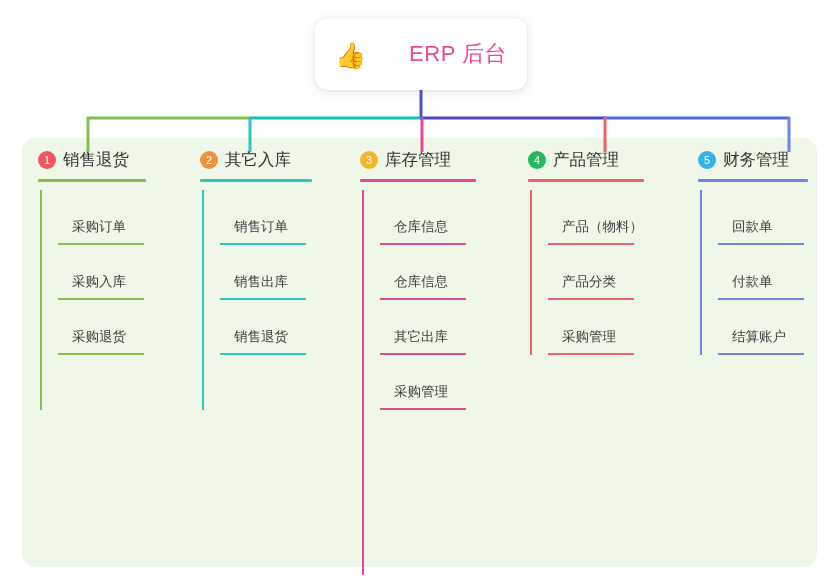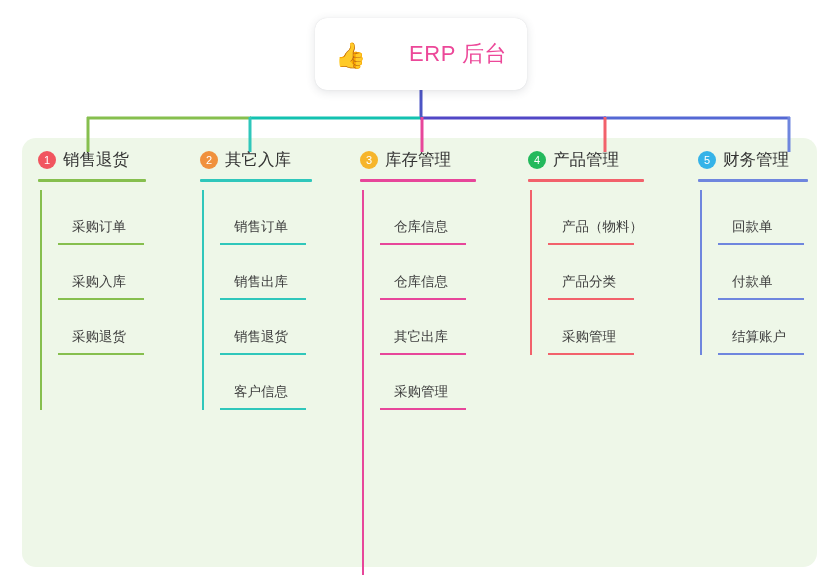--- a/index.html
+++ b/index.html
@@ -210,24 +210,20 @@
             <div class="item-rule" style="background: rgb(47, 199, 187); left: 2px; width: 86px;"></div>
           </div>
           <div class="item">
             <span class="item-label">销售出库</span>
             <div class="item-rule" style="background: rgb(47, 199, 187); left: 2px; width: 86px;"></div>
           </div>
           <div class="item">
             <span class="item-label">销售退货</span>
             <div class="item-rule" style="background: rgb(47, 199, 187); left: 2px; width: 86px;"></div>
           </div>
-          <div class="item">
-            <span class="item-label">客户信息</span>
-            <div class="item-rule" style="background: rgb(47, 199, 187); left: 2px; width: 86px;"></div>
-          </div>
         </div>
       </div>
       <div class="column" style="left: 360px; top: 148px;">
         <div class="col-header" style="padding-left: 0px;">
           <span class="badge" style="background: rgb(246, 181, 44);">3</span>
           <span class="col-title">库存管理</span>
         </div>
         <div class="col-rule" style="background: rgb(231, 70, 154); width: 116px;"></div>
         <div class="items">
           <div class="spine" style="background: rgb(231, 70, 154); height: 385px; left: 2px;"></div>

